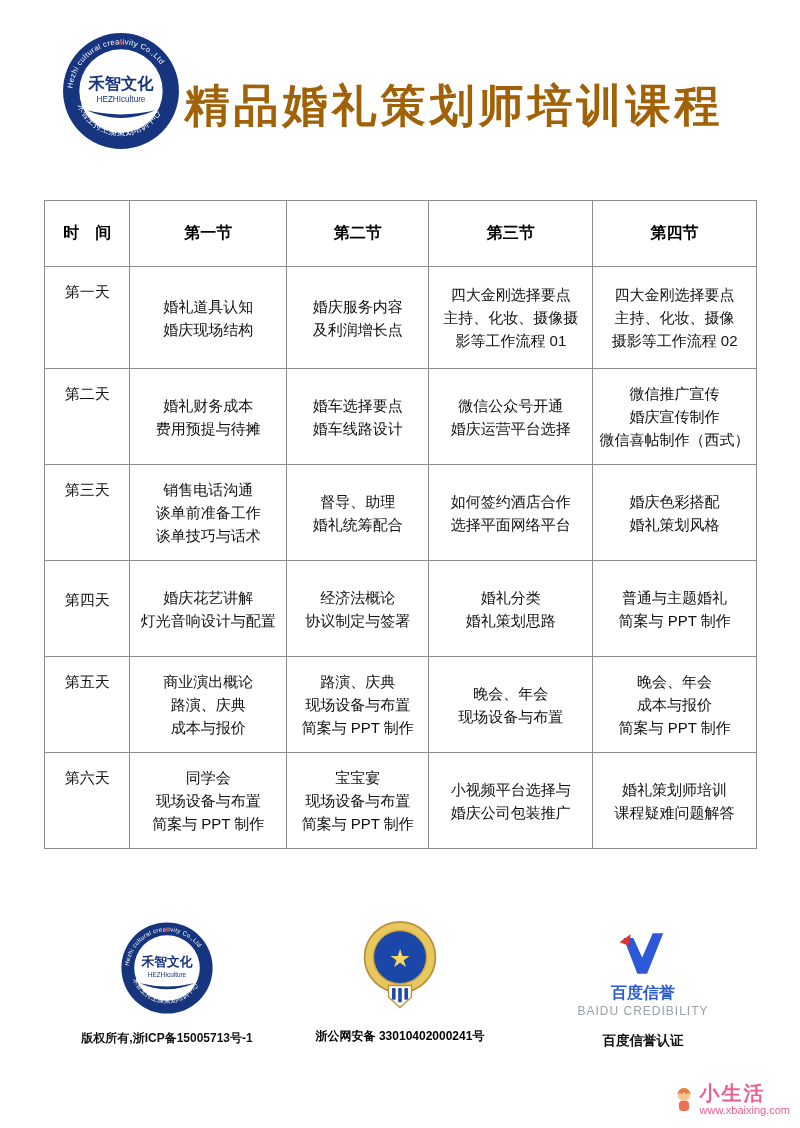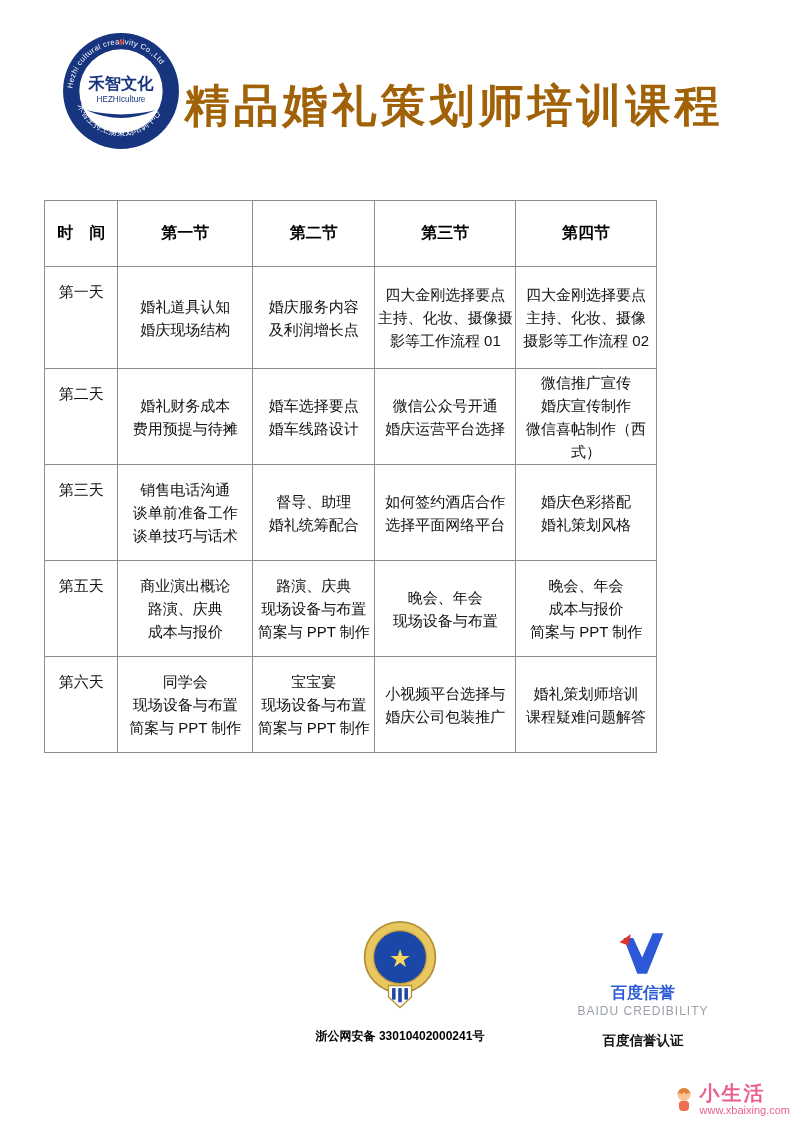--- a/index.html
+++ b/index.html
@@ -6,21 +6,21 @@
   html,body { background:#ffffff; }
   body { font-family:"Liberation Sans", sans-serif; color:#111; }
   .page { position:relative; width:800px; height:1128px; margin:0 auto; background:#ffffff; overflow:hidden; }
 
   
   .logo-top { position:absolute; left:60px; top:30px; width:122px; height:122px; }
   .title { position:absolute; left:178px; top:76px; width:552px; text-align:center;
            font-size:45px; font-weight:900; letter-spacing:4px; color:#a16207; white-space:nowrap; }
 
   
-  table.course { position:absolute; left:44px; top:200px; width:613px;
+  table.course { position:absolute; left:44px; top:200px; width:713px;
                  border-collapse:collapse; table-layout:fixed; }
   .course th, .course td { border:1px solid #8c8c8c; }
   .course col.c-time { width:12%; }
   .course col.c1 { width:22%; }
   .course col.c2 { width:20%; }
   .course col.c3 { width:23%; }
   .course col.c4 { width:23%; }
   .course thead tr { height:66px; }
   .course th { font-size:16px; font-weight:700; text-align:center; color:#000; }
   .course tbody tr { height:96px; }
@@ -126,20 +126,31 @@
         <td>销售电话沟通
 谈单前准备工作
 谈单技巧与话术</td>
         <td>督导、助理
 婚礼统筹配合</td>
         <td>如何签约酒店合作
 选择平面网络平台</td>
         <td>婚庆色彩搭配
 婚礼策划风格</td>
       </tr>
+      <tr class="l2">
+        <td class="day">第四天</td>
+        <td>婚庆花艺讲解
+灯光音响设计与配置</td>
+        <td>经济法概论
+协议制定与签署</td>
+        <td>婚礼分类
+婚礼策划思路</td>
+        <td>普通与主题婚礼
+简案与 PPT 制作</td>
+      </tr>
       <tr>
         <td class="day">第五天</td>
         <td>商业演出概论
 路演、庆典
 成本与报价</td>
         <td>路演、庆典
 现场设备与布置
 简案与 PPT 制作</td>
         <td>晚会、年会
 现场设备与布置</td>
@@ -157,20 +168,26 @@
 简案与 PPT 制作</td>
         <td>小视频平台选择与
 婚庆公司包装推广</td>
         <td>婚礼策划师培训
 课程疑难问题解答</td>
       </tr>
     </tbody>
   </table>
 
   <div class="footer">
+    <div class="cert cert-left">
+      <svg class="logo-small" viewBox="0 0 120 120">
+        <use href="#hezhi-logo-def"></use>
+      </svg>
+      <div class="copyright">版权所有,浙ICP备15005713号-1</div>
+    </div>
 
     <div class="cert cert-mid">
       <svg class="police" viewBox="0 0 92 104">
         <ellipse cx="46" cy="42" rx="40" ry="40" fill="#e9c75f" stroke="#b5913a" stroke-width="2"></ellipse>
         <circle cx="46" cy="42" r="30" fill="#1a47a8" stroke="#caa23f" stroke-width="1.5"></circle>
         <text x="46" y="53" font-size="28" fill="#f5d45f" text-anchor="middle">★</text>
         <path d="M33 74 h26 v13 l-13 12 l-13 -12 z" fill="#fdfdfd" stroke="#b5913a" stroke-width="1.5"></path>
         <rect x="37" y="77" width="4" height="13" fill="#1a47a8"></rect>
         <rect x="44" y="77" width="4" height="16" fill="#1a47a8"></rect>
         <rect x="51" y="77" width="4" height="13" fill="#1a47a8"></rect>

